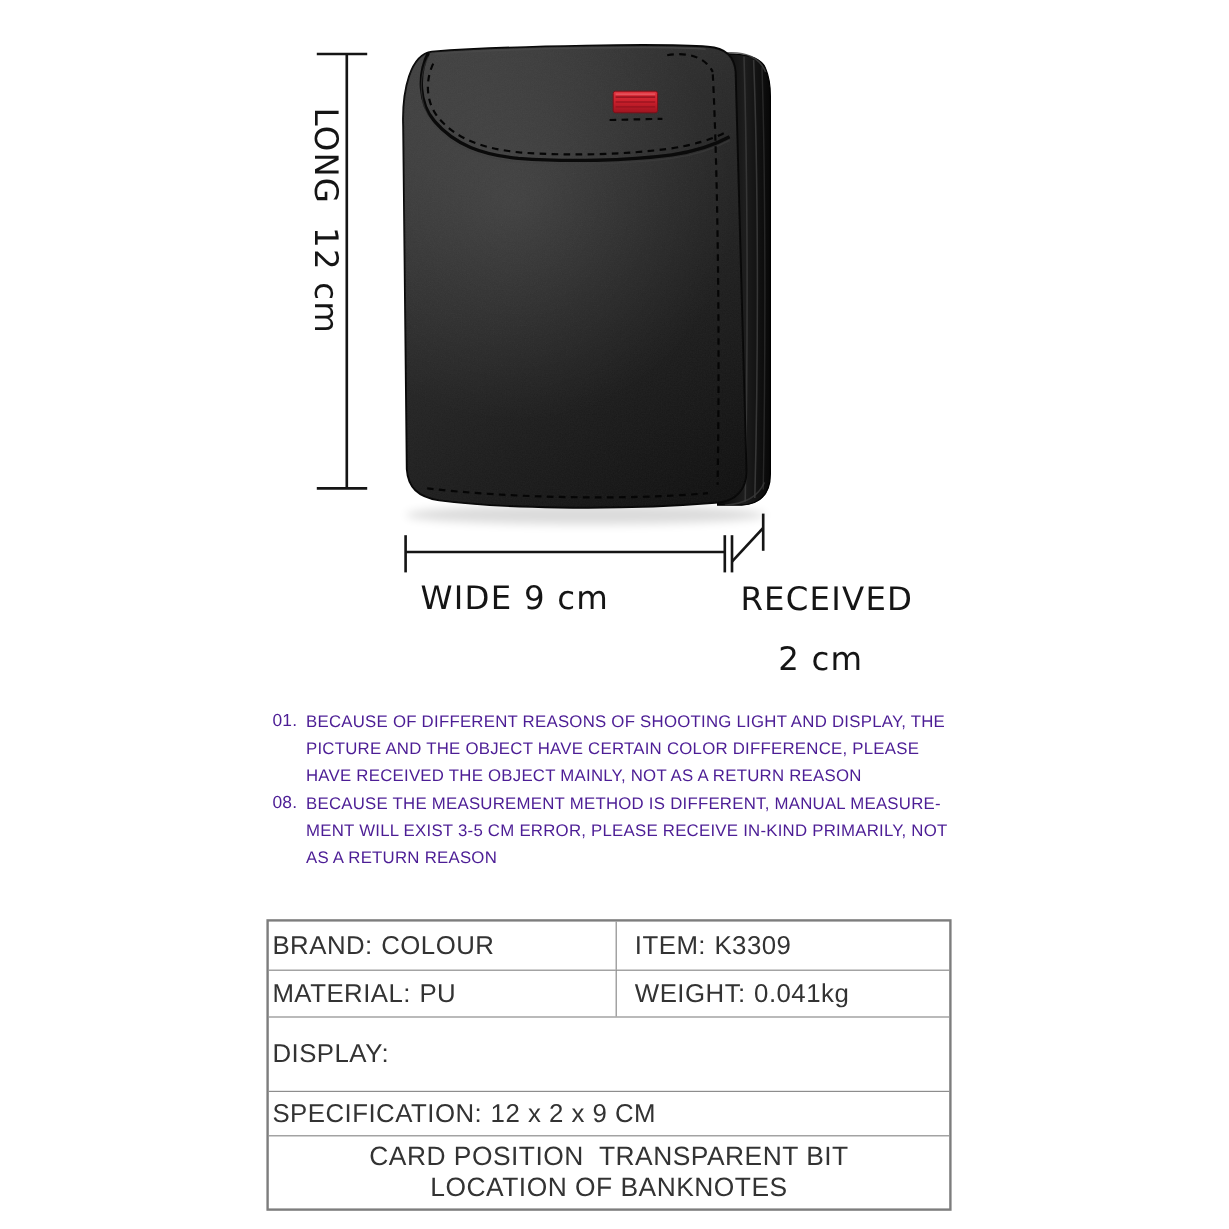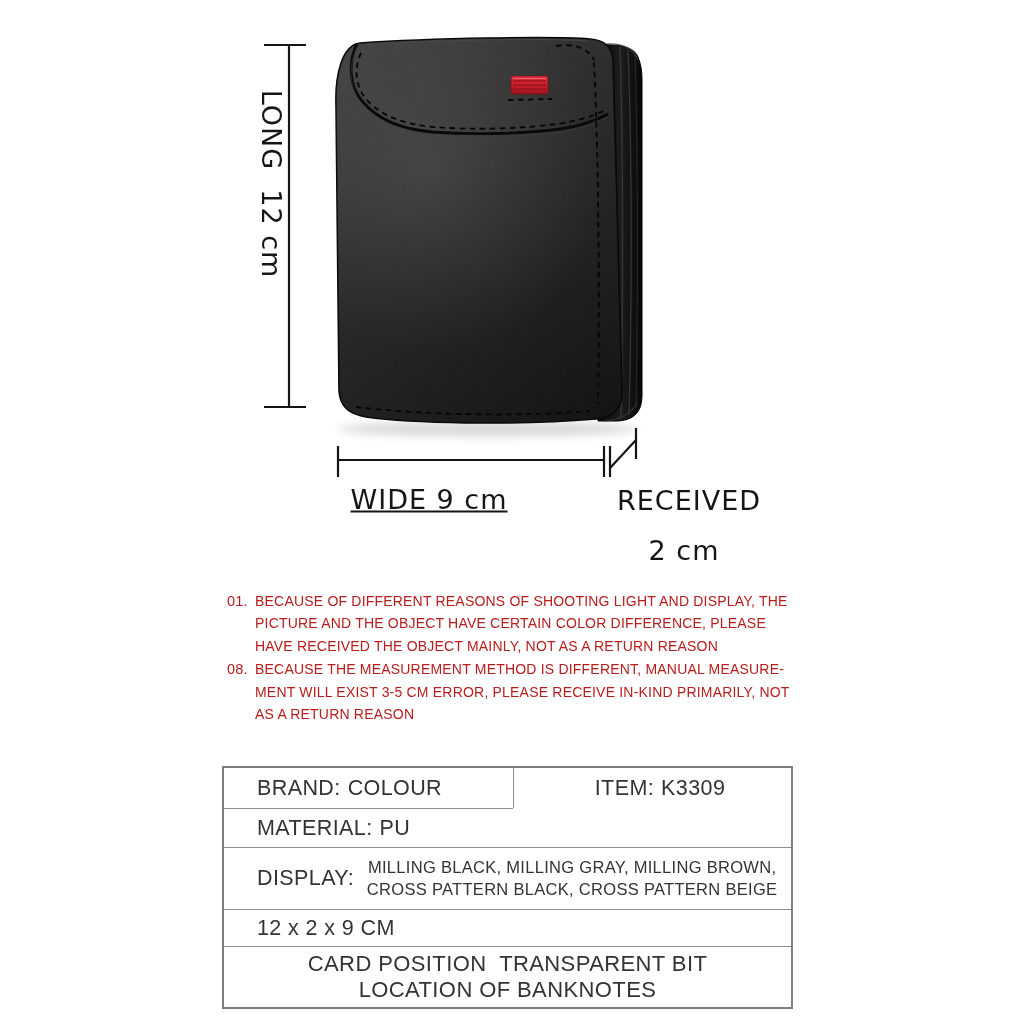--- a/index.html
+++ b/index.html
@@ -6,42 +6,42 @@
   .canvas{
     position:relative;width:1024px;height:1024px;background:#ffffff;
     overflow:hidden;font-family:"Liberation Sans","DejaVu Sans",sans-serif;color:#222;
   }
   .figure-svg{position:absolute;left:0;top:0;}
   .dim{
     position:absolute;font-family:"DejaVu Sans","Liberation Sans",sans-serif;
     color:#151515;font-size:27px;letter-spacing:1px;white-space:pre;line-height:1;
   }
   .dim-long{left:271px;top:184px;transform:translate(-50%,-50%) rotate(90deg);}
-  .dim-wide{left:429px;top:499px;transform:translate(-50%,-50%);text-decoration:underline;}
+  .dim-wide{left:429px;top:499px;transform:translate(-50%,-50%);}
   .dim-thick1{left:689px;top:500px;transform:translate(-50%,-50%);}
   .dim-thick2{left:684px;top:550px;transform:translate(-50%,-50%);}
 
-  .notes{position:absolute;left:227px;top:590px;width:590px;color:#b91c1c;}
+  .notes{position:absolute;left:227px;top:590px;width:590px;color:#4c1d95;}
   .note{display:grid;grid-template-columns:28px 1fr;margin:0 0 1px 0;}
   .note-num{font-size:14.5px;line-height:22.4px;letter-spacing:0.2px;}
   .note-text{font-size:14px;line-height:22.4px;letter-spacing:0.2px;white-space:pre;}
 
   .spec-table{
     position:absolute;left:222px;top:766px;width:571px;
     display:grid;grid-template-columns:289px 1fr;
     grid-template-rows:40px 39px 62px 37px 61px;
     border:2px solid #7d7d7d;color:#333;box-sizing:border-box;
   }
   .cell{
     display:flex;align-items:center;border-top:1.5px solid #8d8d8d;
-    padding-left:33px;box-sizing:border-box;font-size:21.5px;letter-spacing:0.4px;
+    padding-left:3px;box-sizing:border-box;font-size:21.5px;letter-spacing:0.4px;
     white-space:pre;
   }
   .cell.no-top{border-top:none;}
-  .cell.col2{border-left:1.5px solid #8d8d8d;padding-left:15px;justify-content:center;}
+  .cell.col2{border-left:1.5px solid #8d8d8d;padding-left:15px;}
   .cell.full{grid-column:1 / -1;}
   .cell .lbl{margin-right:7px;}
   .cell.colour-row{padding-right:8px;}
   .colour-values{
     flex:1;text-align:center;font-size:16.5px;line-height:21.5px;
     letter-spacing:0.3px;white-space:pre-wrap;
   }
   .cell.center-row{justify-content:center;padding-left:0;text-align:center;}
   .card-pos{font-size:22px;line-height:26px;letter-spacing:0.4px;white-space:pre-wrap;text-align:center;}
 </style>
@@ -184,28 +184,31 @@
     </div>
     <div class="cell no-top col2">
       <span class="lbl">ITEM:</span>
       <span>K3309</span>
     </div>
 
     <div class="cell">
       <span class="lbl">MATERIAL:</span>
       <span>PU</span>
     </div>
+    <div class="cell col2">
+      <span class="lbl">WEIGHT:</span>
+      <span>0.041kg</span>
+    </div>
 
     <div class="cell full colour-row">
       <span class="lbl">DISPLAY:</span>
-      <span class="colour-values">MILLING BLACK, MILLING GRAY, MILLING BROWN,
-CROSS PATTERN BLACK, CROSS PATTERN BEIGE</span>
     </div>
 
     <div class="cell full">
+      <span class="lbl">SPECIFICATION:</span>
       <span>12 x 2 x 9 CM</span>
     </div>
 
     <div class="cell full center-row">
       <span class="card-pos">CARD POSITION  TRANSPARENT BIT
 LOCATION OF BANKNOTES</span>
     </div>
   </div>
 
 </div>

